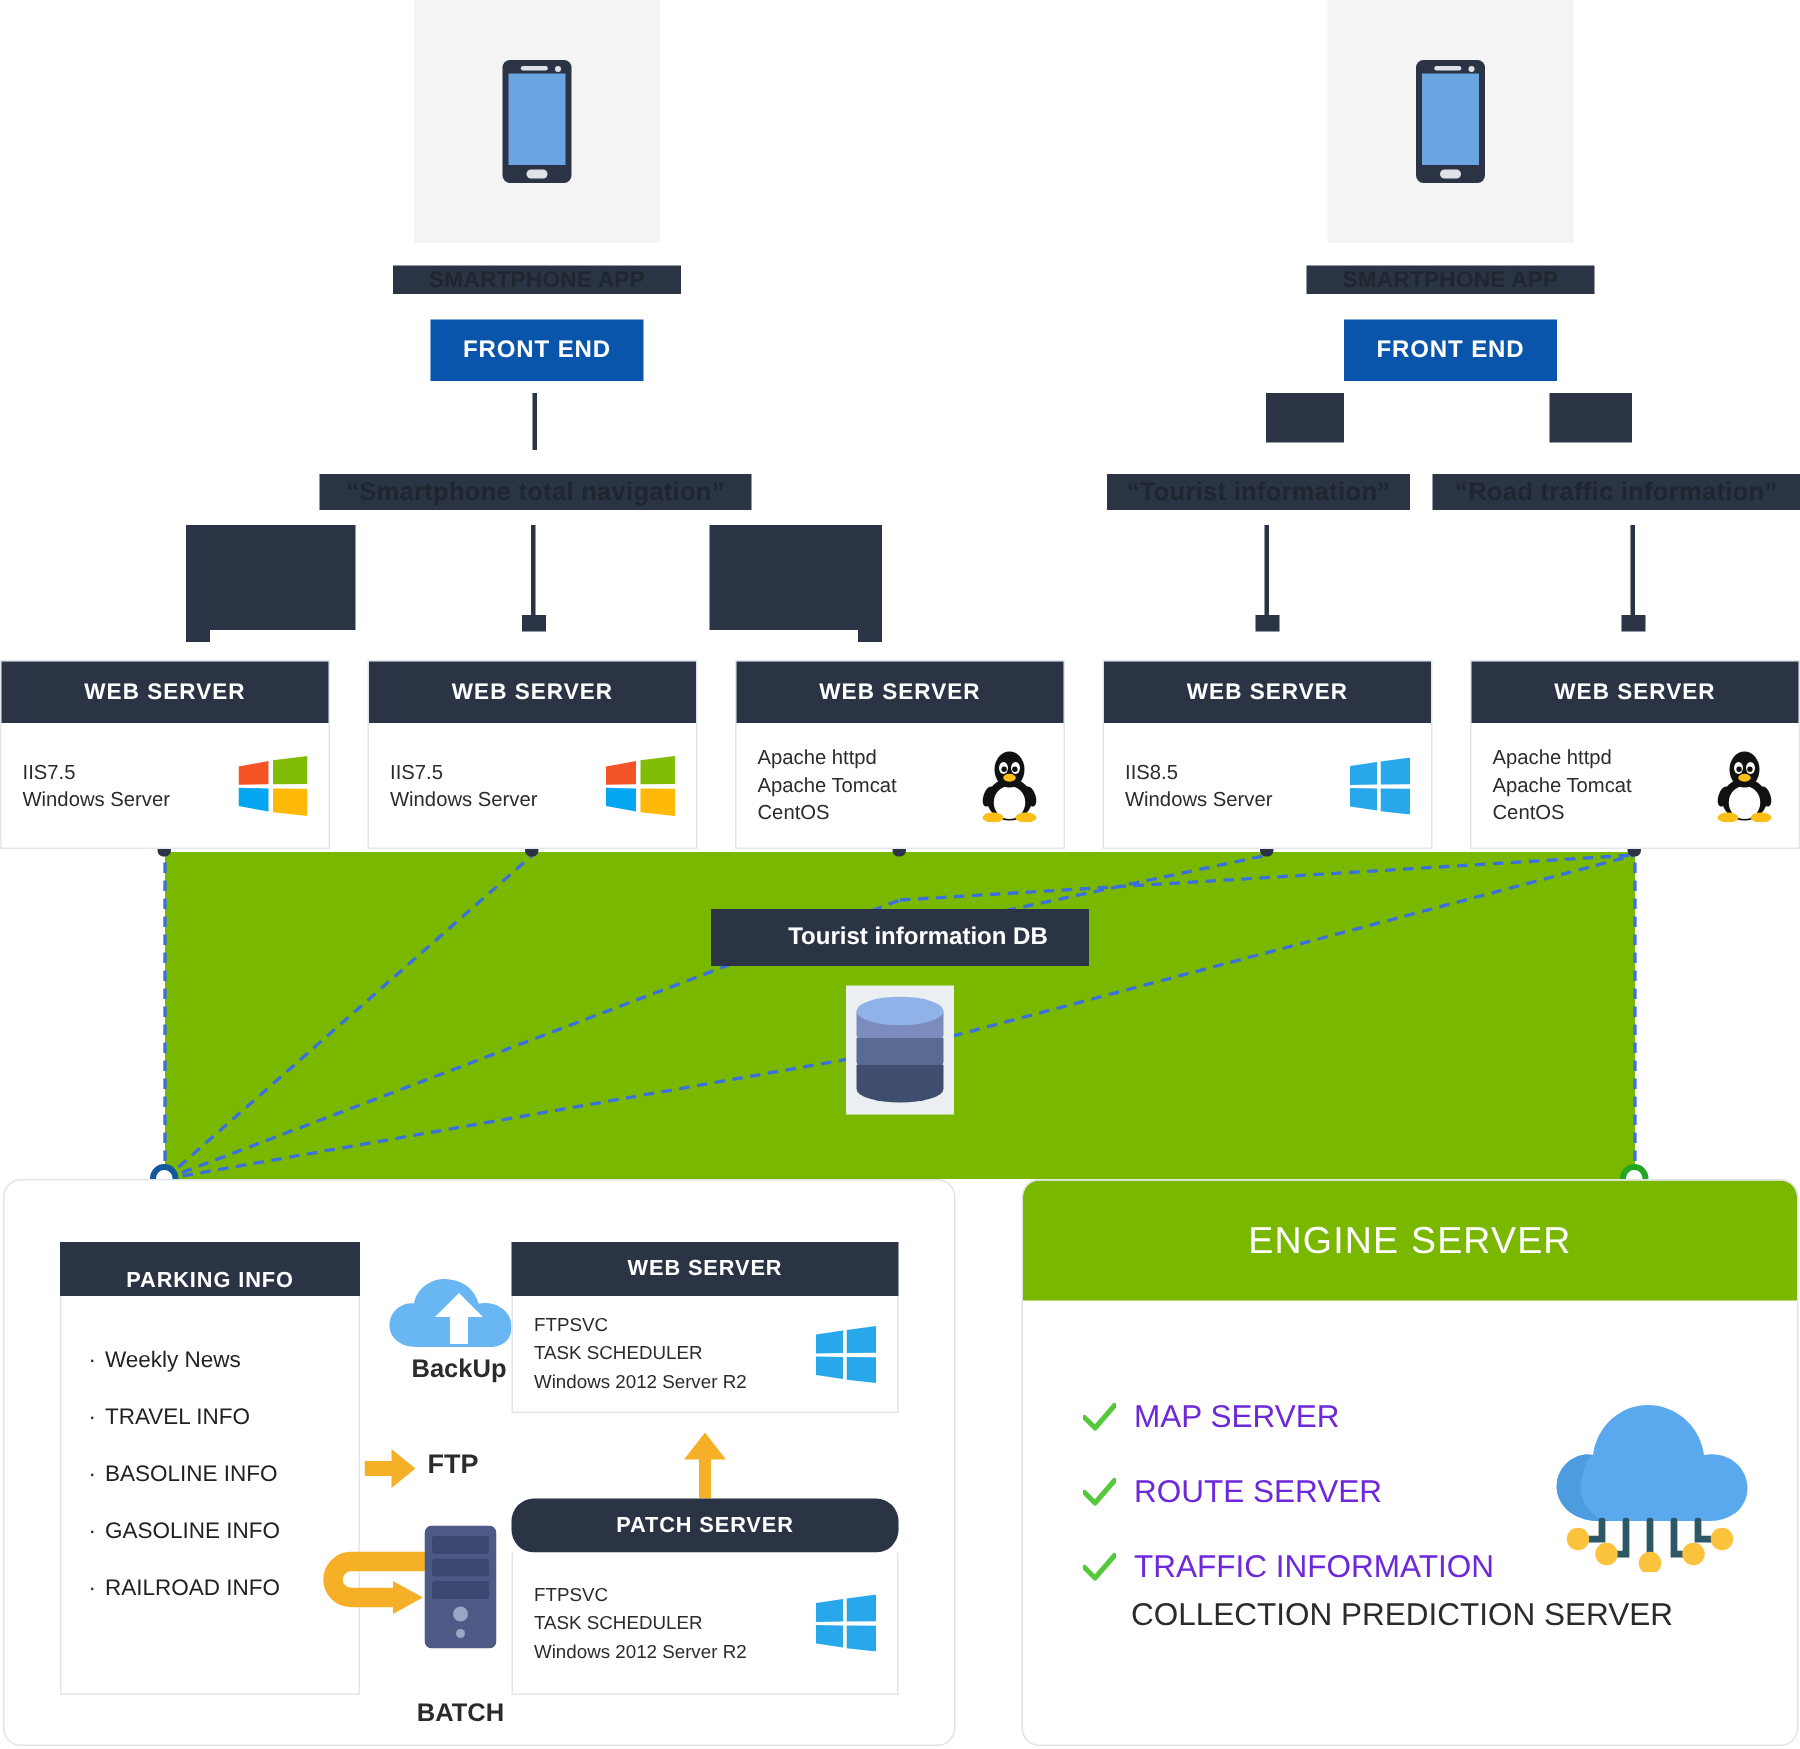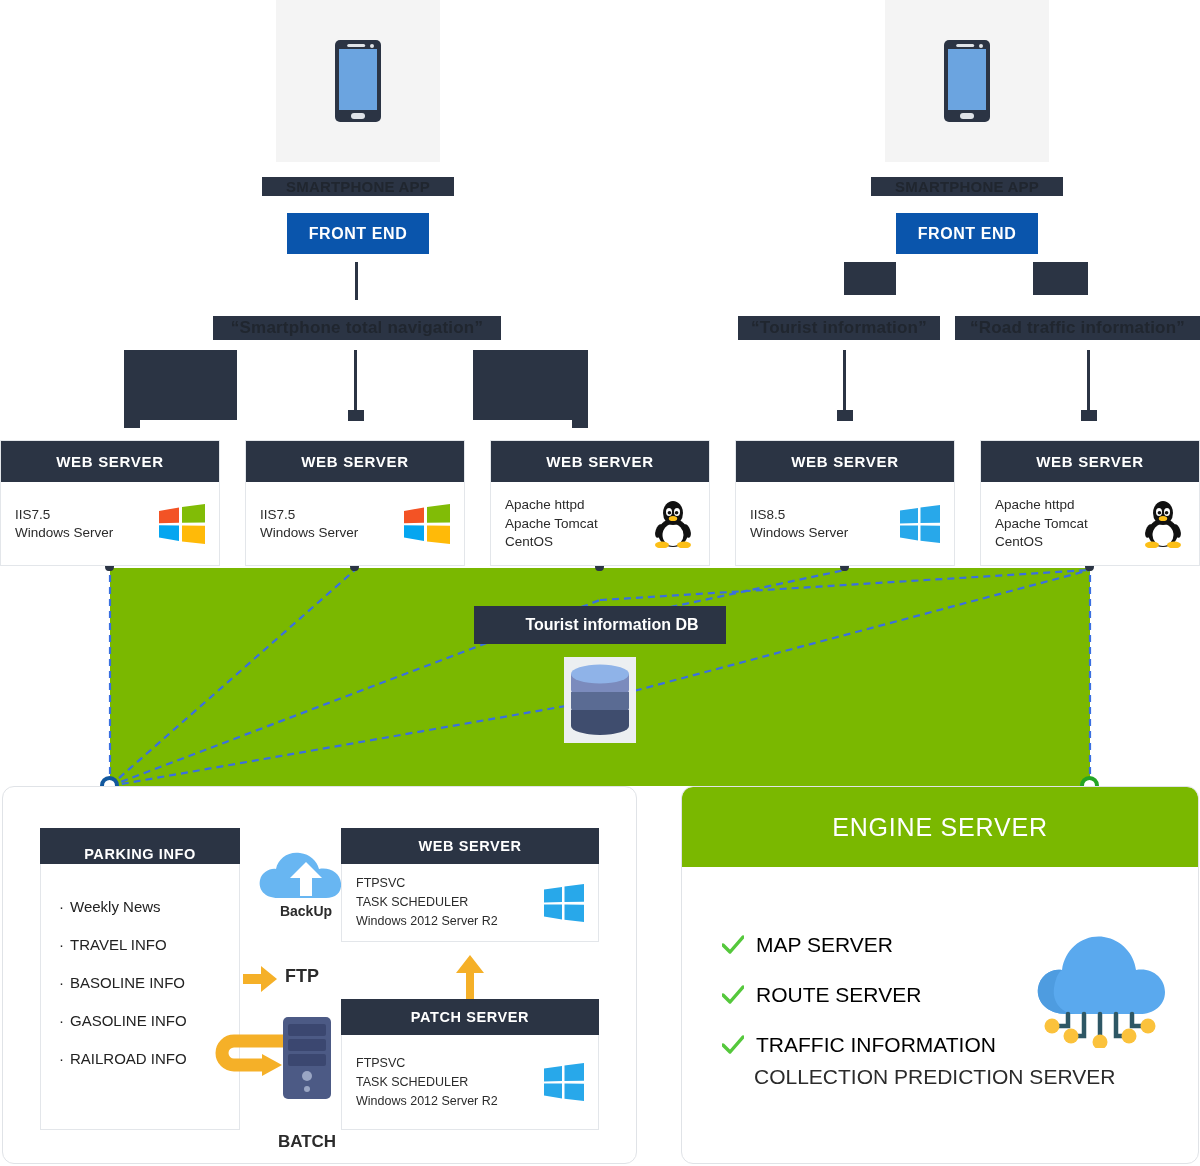--- a/index.html
+++ b/index.html
@@ -144,21 +144,21 @@
 
   .engine-head {
     background: #7ab800; color: #ffffff;
     border-radius: 11px 11px 0 0;
     display: flex; align-items: center; justify-content: center;
     font-size: 25px; font-weight: 400; letter-spacing: .8px;
   }
   .engine-list { padding: 0; }
   .engine-item {
     display: flex; align-items: flex-start;
-    font-size: 21px; color: #000000;
+    font-size: 21px; color: #6d28d9;
     margin-bottom: 26px;
     white-space: nowrap;
   }
   .check { flex: 0 0 auto; margin-right: 12px; margin-top: 2px; }
   .engine-sub { font-size: 21px; color: #2b2b2b; margin-left: 32px; margin-top: -14px; white-space: nowrap;}
 
   .small-cap { font-size: 15px; font-weight: 600; color: #2b2b2b; text-align: center; }
 </style>
 </head>
 <body>
@@ -345,21 +345,21 @@
       <li><span class="dot">·</span><span>BASOLINE INFO</span></li>
       <li><span class="dot">·</span><span>GASOLINE INFO</span></li>
       <li><span class="dot">·</span><span>RAILROAD INFO</span></li>
     </ul>
   </div>
 
   <svg class="abs" style="left:256px; top:848px; width:100px; height:52px;" viewBox="0 0 100 52">
     <path d="M22 50 C8 50 2 41 4 32 C6 24 14 20 20 21 C22 10 33 3 44 5 C54 6 61 13 63 21 C74 19 84 25 85 35 C86 45 79 50 70 50 Z" fill="#68b6f2"></path>
     <path d="M44 48 v-18 h-10 l16 -16 l16 16 h-10 v18 z" fill="#ffffff"></path>
   </svg>
-  <div class="abs small-cap" style="left:256px; top:903px; width:100px; font-size:14px;">BackUp</div>
+  <div class="abs small-cap" style="left:256px; top:903px; width:100px; font-size:17px;">BackUp</div>
 
   <svg class="abs" style="left:243px; top:966px; width:34px; height:26px;" viewBox="0 0 34 26">
     <path d="M0 8 h18 v-8 l16 13 l-16 13 v-8 h-18 z" fill="#f5b028"></path>
   </svg>
   <div class="abs" style="left:285px; top:966px; font-size:18px; font-weight:600; color:#2b2b2b;">FTP</div>
 
   <svg class="abs" style="left:200px; top:1029px; width:90px; height:60px;" viewBox="0 0 90 60">
     <path d="M90 12 H34 a12 12 0 0 0 0 24 H66" stroke="#f5b028" stroke-width="13" fill="none" stroke-linecap="butt"></path>
     <path d="M62 25 l20 11 l-20 11 z" fill="#f5b028"></path>
   </svg>
@@ -384,21 +384,21 @@
       <polygon points="20.5,2.6 40,0 40,17.8 20.5,18" fill="#28a8ea"></polygon>
       <polygon points="0,20.4 18,20.6 18,35.4 0,32.6" fill="#28a8ea"></polygon>
       <polygon points="20.5,20.6 40,20.8 40,38 20.5,35.8" fill="#28a8ea"></polygon>
     </svg>
   </div>
 
   <svg class="abs" style="left:456px; top:955px; width:28px; height:44px;" viewBox="0 0 28 44">
     <path d="M10 44 v-26 h-10 l14 -18 l14 18 h-10 v26 z" fill="#f5b028"></path>
   </svg>
 
-  <div class="abs mini-head" style="left:341px; top:999px; width:258px; height:36px;">PATCH SERVER</div>
+  <div class="abs mini-head" style="left:341px; top:999px; width:258px; height:36px;border-radius:15px;">PATCH SERVER</div>
   <div class="abs mini-body" style="left:341px; top:1035px; width:258px; height:95px; display:flex; align-items:center; justify-content:space-between; padding:0 14px;">
     <div class="srv-specs" style="white-space:pre-line;">FTPSVC
 TASK SCHEDULER
 Windows 2012 Server R2</div>
     <svg width="40" height="38" viewBox="0 0 40 38">
       <polygon points="0,5.6 18,3 18,18 0,18.4" fill="#28a8ea"></polygon>
       <polygon points="20.5,2.6 40,0 40,17.8 20.5,18" fill="#28a8ea"></polygon>
       <polygon points="0,20.4 18,20.6 18,35.4 0,32.6" fill="#28a8ea"></polygon>
       <polygon points="20.5,20.6 40,20.8 40,38 20.5,35.8" fill="#28a8ea"></polygon>
     </svg>

